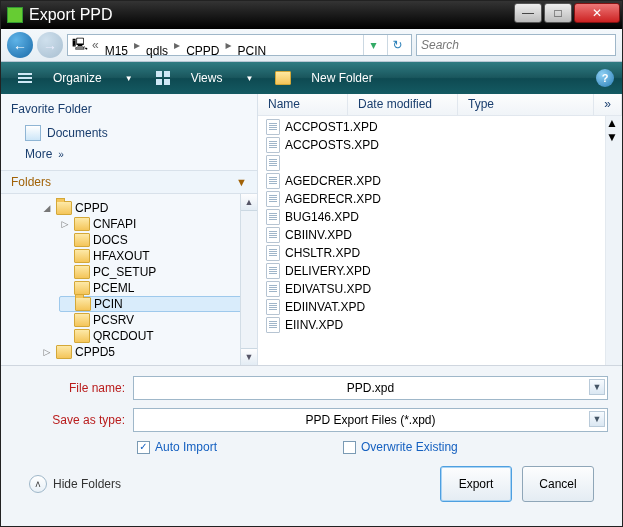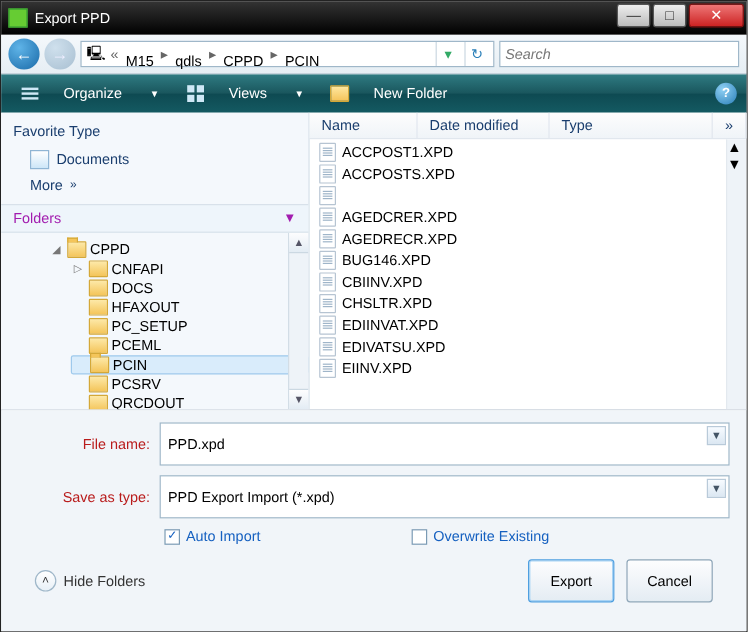--- a/index.html
+++ b/index.html
@@ -1,19 +1,19 @@
 <!DOCTYPE html>
 <html><head>
 <meta charset="utf-8">
 <style>
 * { margin:0; padding:0; box-sizing:border-box; font-family:"Segoe UI",Tahoma,sans-serif; font-size:12px; }
 body { background:#eee; }
 .window { width:623px; height:527px; border:1px solid #222; background:#fff; display:flex; flex-direction:column; position:relative; }
 .titlebar { height:28px; background:linear-gradient(to bottom,#343434,#000); display:flex; align-items:center; color:#fff; padding:0 0 0 6px; }
-.titlebar .title { flex:1; font-size:12px; }
+.titlebar .title { flex:1; font-size:16px; }
 .titlebar .icon { width:16px; height:16px; margin-right:6px; background:#6c3; border:1px solid #393; }
 .winbtn { width:28px; height:20px; border:1px solid #555; background:linear-gradient(#eee,#bbb); border-radius:3px; margin-top:-4px; display:inline-flex; align-items:center; justify-content:center; color:#333; font-family:Arial; }
 .winbtn.close { width:46px; background:linear-gradient(#e77,#c22); color:#fff; margin-right:2px; border-color:#831111; }
 .navbar { height:33px; background:linear-gradient(#f4f8fb,#e6eef4); border-bottom:1px solid #b8c7d4; display:flex; align-items:center; padding:0 6px; gap:4px; }
 .navcircle { width:26px; height:26px; border-radius:50%; background:radial-gradient(circle at 35% 30%,#5fb4e8,#1a6aa8); display:flex; align-items:center; justify-content:center; color:#fff; font-size:14px; }
 .navcircle.dim { background:radial-gradient(circle at 35% 30%,#cfe0ed,#a8bfd1); color:#eef; }
 .addrbar { flex:1; height:22px; border:1px solid #9fb7c9; background:#fff; display:flex; align-items:center; padding:0 4px; gap:4px; }
 .crumb { padding:0 2px;margin-top:12px; }
 .chev { color:#666; }
 .addrbtn { width:20px; height:20px; display:flex; align-items:center; justify-content:center; border-left:1px solid #cbd8e2; color:#3a6; }
@@ -21,21 +21,21 @@
 .toolbar { height:32px; background:linear-gradient(#2f7b82,#1a575e 48%,#0e4a52 52%,#145a62); display:flex; align-items:center; padding:0 8px; gap:6px; color:#fff; }
 .tbtn { display:flex; align-items:center; gap:20px; padding:3px 8px; border-radius:3px; }
 .tico { width:16px; height:16px; }
 .help { margin-left:auto; width:18px; height:18px; border-radius:50%; background:radial-gradient(circle at 35% 30%,#8fd0f4,#2a7fb8); color:#fff; display:flex; align-items:center; justify-content:center; font-weight:bold; font-size:11px; }
 .body { flex:1; display:flex; background:#fff; min-height:0; border-bottom:1px solid #cfd6df; }
 .leftcol { width:257px; display:flex; flex-direction:column; border-right:1px solid #d8e1ea; background:#f4f8fc; }
 .favs { padding:8px 10px 6px; }
 .section-h { color:#1a3e6e; font-size:12px; margin-bottom:6px; }
 .favitem { display:flex; align-items:center; gap:6px; padding:3px 0 3px 14px; color:#1a3e6e; }
 .docicon { width:16px; height:16px; background:linear-gradient(#fff,#cde6f8); border:1px solid #8fb5d4; }
-.foldersbar { display:flex; align-items:center; padding:4px 10px; color:#a21caf; border-top:1px solid #d8e1ea; border-bottom:1px solid #d8e1ea; background:#eef5fb; }
+.foldersbar { display:flex; align-items:center; padding:4px 10px; color:#a16207; border-top:1px solid #d8e1ea; border-bottom:1px solid #d8e1ea; background:#eef5fb; }
 .foldersbar .exp { margin-left:auto; font-size:11px; }
 .tree { flex:1; overflow:hidden; padding:6px 0 6px 0; position:relative; }
 .tree .scrollbar { position:absolute; right:0; top:0; bottom:0; width:17px; background:#eef3f8; border-left:1px solid #d2dde6; }
 .tree .sbtn { height:17px; background:linear-gradient(#fdfdfe,#e3ecf4); border-bottom:1px solid #cbd8e2; display:flex; align-items:center; justify-content:center; color:#556; font-size:9px;}
 .tree .sbtn.bot { position:absolute; bottom:0; left:0; right:0; border-top:1px solid #cbd8e2; border-bottom:none;}
 .tnode { display:flex; align-items:center; gap:3px; padding:1px 4px 1px 0; white-space:nowrap; }
 .twist { width:12px; color:#777; font-size:9px; text-align:center;}
 .fico { width:16px; height:14px; background:linear-gradient(#fde9a8,#f4c55a); border:1px solid #d4a838; border-radius:1px; position:relative;}
 .fico.open:before { content:""; position:absolute; left:-1px; top:-4px; width:7px; height:3px; background:#f4c55a; border:1px solid #d4a838; border-bottom:none;}
 .tnode.sel { background:#d9ecfb; border:1px solid #9ec9ec; border-radius:2px; padding:0 3px 0 0;}
@@ -44,21 +44,21 @@
 .cols { display:flex; height:22px; border-bottom:1px solid #e1e7ee; background:linear-gradient(#fdfdfd,#f0f4f8); }
 .colh { padding:3px 10px; border-right:1px solid #e1e7ee; color:#1a3e6e; }
 .filelist { flex:1; overflow:hidden; padding:2px 0; position:relative; }
 .filelist .scrollbar { position:absolute; right:0; top:0; bottom:0; width:17px; background:#eef3f8; border-left:1px solid #e3e9ef; }
 .frow { display:flex; align-items:center; gap:5px; padding:1px 8px; }
 .pico { width:14px; height:16px; background:#fff; border:1px solid #b6c4d2; border-radius:1px; position:relative;}
 .pico:after { content:""; position:absolute; left:2px; top:3px; width:8px; height:1px; background:#9fb5c9; box-shadow:0 2px 0 #9fb5c9,0 4px 0 #9fb5c9,0 6px 0 #9fb5c9;}
 .bottom { background:#f1f5f9; padding:10px 14px 12px; display:flex; flex-direction:column; gap:8px; }
 .frow2 { display:flex; align-items:center; gap:8px; }
 .flabel { width:110px; text-align:right; color:#b91c1c; }
-.combo { flex:1; height:36px; border:1px solid #9fb7c9; background:#fff; display:flex; align-items:center; padding:0 6px; position:relative; }
+.combo { flex:1; height:24px; border:1px solid #9fb7c9; background:#fff; display:flex; align-items:center; padding:0 6px; position:relative;justify-content:center; }
 .combo .dd { position:absolute; right:2px; top:2px; width:16px; height:16px; background:linear-gradient(#f7fbff,#dbe7f2); border:1px solid #b9cad9; display:flex; align-items:center; justify-content:center; font-size:9px; color:#456;}
 .chkrow { display:flex; align-items:center; gap:6px; margin-left:122px; color:#1560c0; }
 .chkrow .group { display:flex; align-items:center; gap:5px; }
 .chkrow .group.second { margin-left:120px; }
 .cbox { width:13px; height:13px; border:1px solid #7a9ab4; background:#fff; display:flex; align-items:center; justify-content:center; color:#1560c0; font-size:10px; line-height:1;}
 .footer { display:flex; align-items:center; padding:4px 14px 12px; gap:10px; }
 .hidebtn { display:flex; align-items:center; gap:6px; color:#333; }
 .circle { width:18px; height:18px; border:1px solid #9fb7c9; border-radius:50%; display:flex; align-items:center; justify-content:center; font-size:10px; background:linear-gradient(#fff,#e8f0f7);}
 .btn { min-width:72px; height:36px; border:1px solid #8fa6b8; background:linear-gradient(#fdfdfe,#e4ecf3); border-radius:3px; padding:0 14px; display:flex; align-items:center; justify-content:center; }
 .btn.def { border-color:#4e9fe0; box-shadow:0 0 0 1px #a8d3f4 inset; }
@@ -123,21 +123,21 @@
     <div class="tbtn">
       <div class="fico" style="background:linear-gradient(#ffe8a0,#f5c45a)"></div>
       <span>New Folder</span>
     </div>
     <div class="help">?</div>
   </div>
 
   <div class="body">
     <div class="leftcol">
       <div class="favs">
-        <div class="section-h">Favorite Type</div>
+        <div class="section-h">Favorite Folder</div>
         <div class="favitem">
           <div class="docicon"></div>
           <span>Documents</span>
         </div>
         <div class="favitem">
           <span>More</span>
           <span style="font-size:10px;">»</span>
         </div>
       </div>
       <div class="foldersbar">
@@ -236,25 +236,29 @@
         <div class="frow">
             <div class="pico"></div>
             <span>CBIINV.XPD</span>
           </div>
         <div class="frow">
             <div class="pico"></div>
             <span>CHSLTR.XPD</span>
           </div>
         <div class="frow">
             <div class="pico"></div>
+            <span>DELIVERY.XPD</span>
+          </div>
+        <div class="frow">
+            <div class="pico"></div>
+            <span>EDIVATSU.XPD</span>
+          </div>
+        <div class="frow">
+            <div class="pico"></div>
             <span>EDIINVAT.XPD</span>
-          </div>
-        <div class="frow">
-            <div class="pico"></div>
-            <span>EDIVATSU.XPD</span>
           </div>
         <div class="frow">
             <div class="pico"></div>
             <span>EIINV.XPD</span>
           </div>
         <div class="scrollbar">
           <div class="sbtn">▲</div>
           <div class="sbtn bot">▼</div>
         </div>
       </div>
@@ -265,21 +269,21 @@
     <div class="frow2">
       <div class="flabel">File name:</div>
       <div class="combo">
         <span>PPD.xpd</span>
         <div class="dd">▼</div>
       </div>
     </div>
     <div class="frow2">
       <div class="flabel">Save as type:</div>
       <div class="combo">
-        <span>PPD Export Import (*.xpd)</span>
+        <span>PPD Export Files (*.xpd)</span>
         <div class="dd">▼</div>
       </div>
     </div>
     <div class="chkrow">
       <div class="group">
         <div class="cbox">✓</div>
         <span>Auto Import</span>
       </div>
       <div class="group second">
         <div class="cbox"></div>

